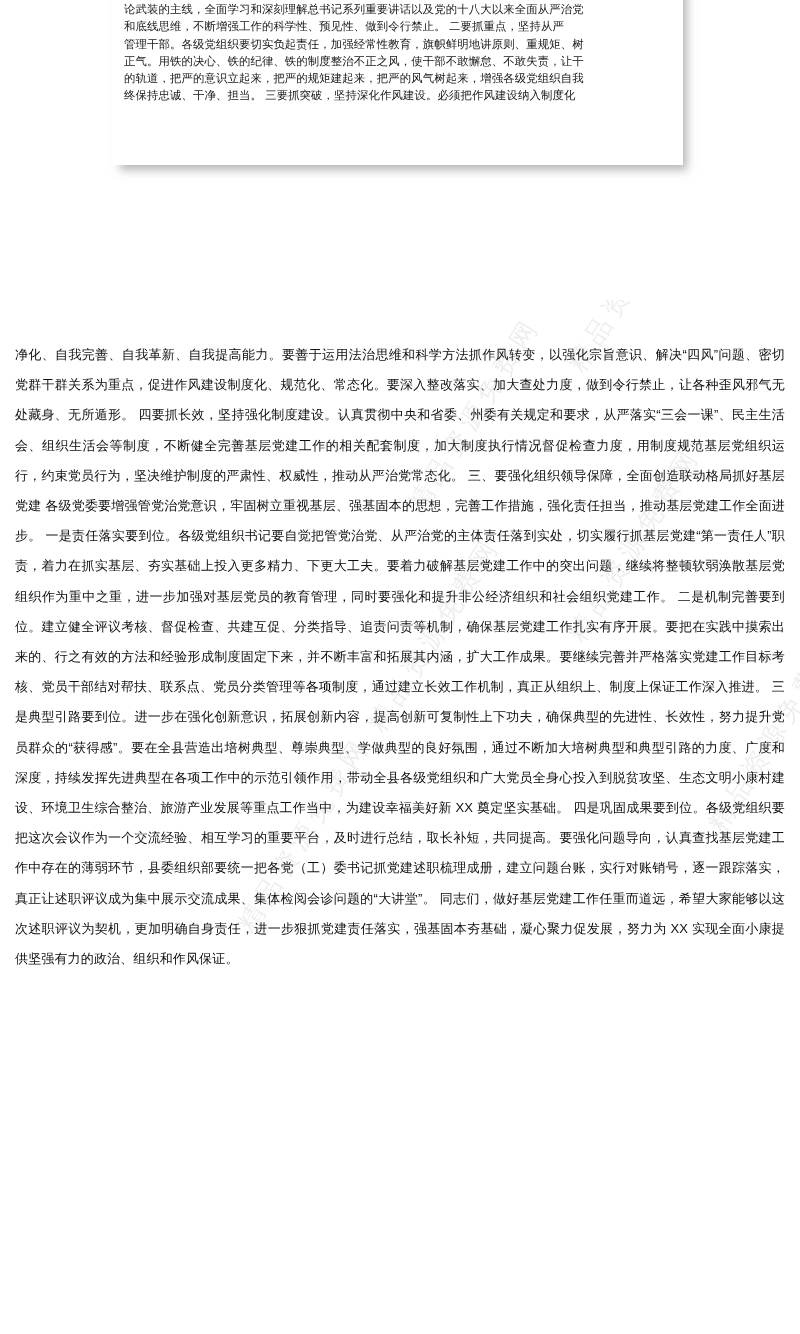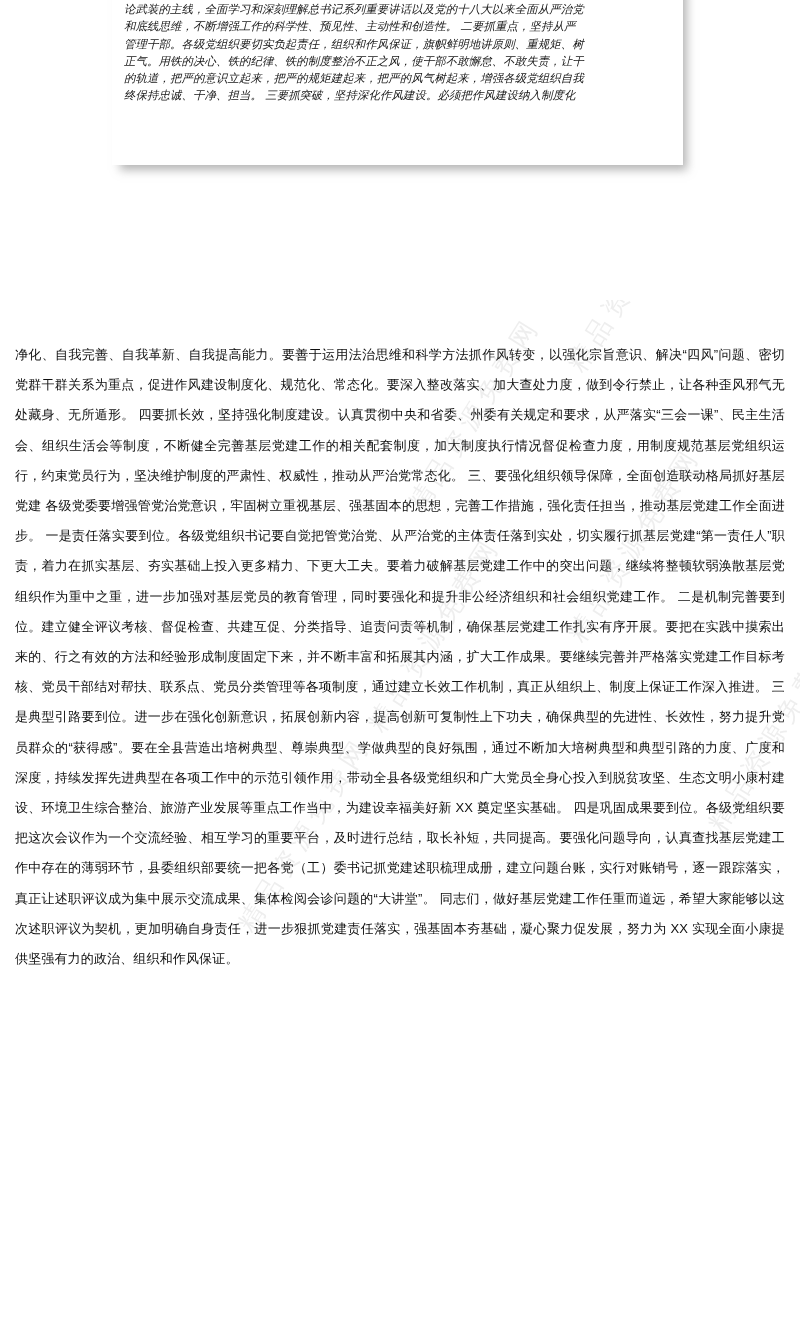--- a/index.html
+++ b/index.html
@@ -31,21 +31,20 @@
     padding: 2px 10px 4px 12px;
     font-size: 11.4px;
     line-height: 17.2px;
     letter-spacing: 0.1px;
     color: #171717;
     text-align: justify;
     text-justify: inter-ideograph;
   }
   #doc-image-card .card-line {
     white-space: nowrap;
-    font-style: italic;
   }
   #doc-image-card .card-line.first {
     opacity: 0.97;
   }
 
   
   #doc-body {
     position: absolute;
     left: 15px;
     top: 340px;
@@ -90,22 +89,22 @@
   .wm-e { left: 700px; top: 520px; }
   .wm-f { left: 230px; top: 620px; }
 </style>
 </head>
 <body>
 
 <div id="doc-image-card">
   <div class="card-inner">
     <div class="card-line first">论武装先行。要继续把深入开展“两学一做”学习教育和党的十八届六中全会精神学习作为理</div>
     <div class="card-line">论武装的主线，全面学习和深刻理解总书记系列重要讲话以及党的十八大以来全面从严治党</div>
-    <div class="card-line">和底线思维，不断增强工作的科学性、预见性、主动性和创造性。 二要抓重点，坚持从严</div>
-    <div class="card-line">管理干部。各级党组织要切实负起责任，组织和作风保证，旗帜鲜明地讲原则、重规矩、树</div>
+    <div class="card-line">和底线思维，不断增强工作的科学性、预见性、做到令行禁止。 二要抓重点，坚持从严</div>
+    <div class="card-line">管理干部。各级党组织要切实负起责任，加强经常性教育，旗帜鲜明地讲原则、重规矩、树</div>
     <div class="card-line">正气。用铁的决心、铁的纪律、铁的制度整治不正之风，使干部不敢懈怠、不敢失责，让干</div>
     <div class="card-line">的轨道，把严的意识立起来，把严的规矩建起来，把严的风气树起来，增强各级党组织自我</div>
     <div class="card-line">终保持忠诚、干净、担当。 三要抓突破，坚持深化作风建设。必须把作风建设纳入制度化</div>
   </div>
 </div>
 
 <div id="watermark-layer">
   <div class="wm wm-a">精品资源免费网</div>
   <div class="wm wm-b">精品资源免费网</div>
   <div class="wm wm-c">精品资源免费网</div>

